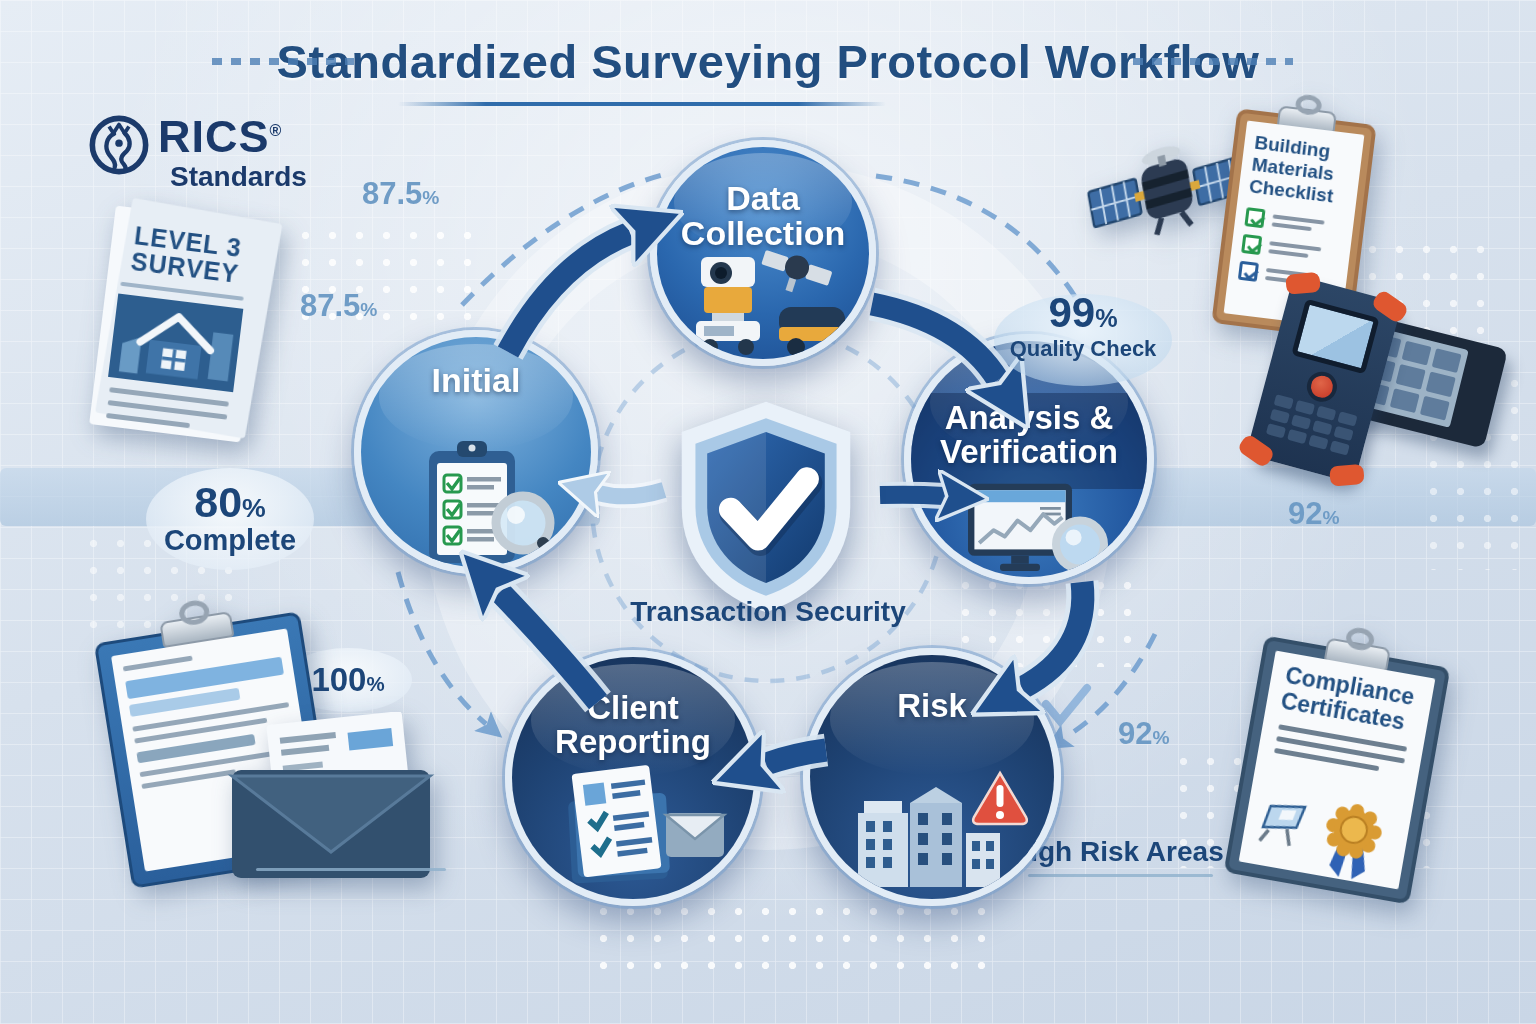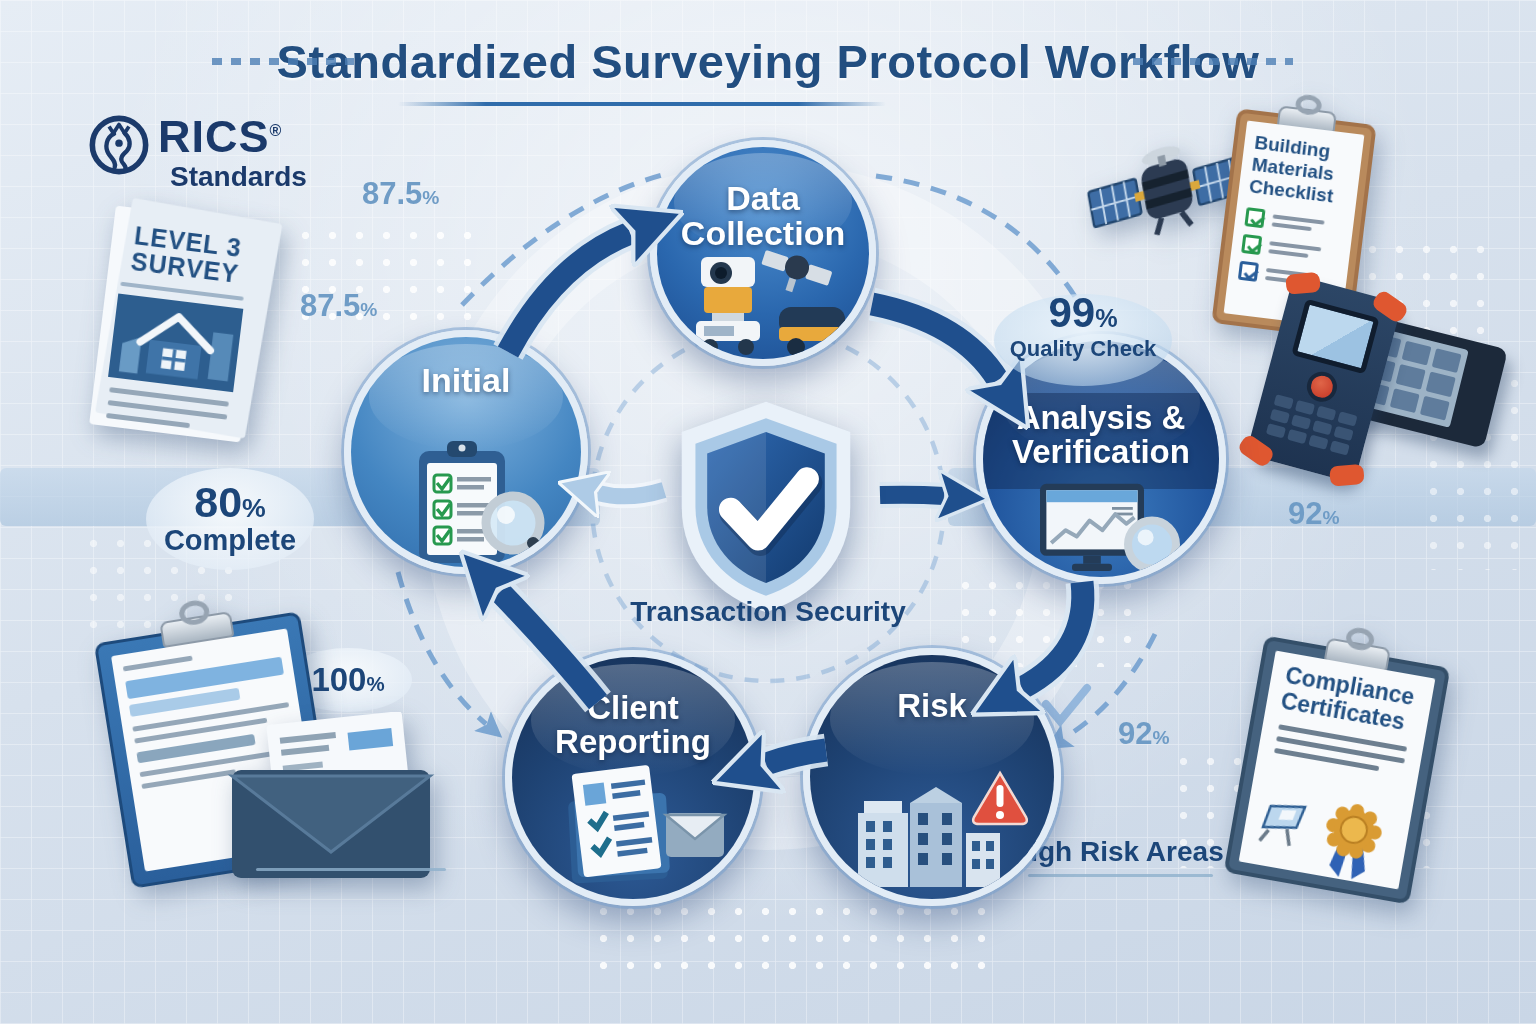--- a/index.html
+++ b/index.html
@@ -263,21 +263,21 @@
         <circle cx="27" cy="98" r="8" fill="#23374c"></circle>
           <circle cx="63" cy="98" r="8" fill="#23374c"></circle>
         <rect x="96" y="58" width="66" height="28" rx="12" fill="#223a56"></rect>
         <rect x="96" y="78" width="66" height="14" rx="4" fill="#e8a93c"></rect>
         <circle cx="113" cy="98" r="9" fill="#1a2d42"></circle>
           <circle cx="146" cy="98" r="9" fill="#1a2d42"></circle>
       </svg>
     </div>
   </div>
 
-  <div class="stage" style="left:344px;top:330px;width:244px;height:244px;z-index:5;">
+  <div class="stage" style="left:354px;top:330px;width:244px;height:244px;z-index:5;">
     <div class="stage-fill fill-initial">
       <div class="stage-label" style="top:26px;font-size:34px;">
         <div>Initial</div>
       </div>
       <svg class="stage-icon" style="left:42px;top:102px;" width="162" height="132" viewBox="0 0 162 132">
         <rect x="26" y="12" width="86" height="112" rx="10" fill="#2f5f93"></rect>
         <rect x="54" y="2" width="30" height="16" rx="6" fill="#24496f"></rect>
         <circle cx="69" cy="9" r="3.5" fill="#d9e2ea"></circle>
         <rect x="34" y="24" width="70" height="92" rx="3" fill="#f7fafc"></rect>
         <g>
@@ -294,21 +294,21 @@
           <rect x="64" y="90" width="34" height="4.5" fill="#8b9aa8"></rect>
             <rect x="64" y="98" width="27" height="4.5" fill="#8b9aa8"></rect>
         </g>
         <circle cx="120" cy="84" r="27" fill="rgba(214,233,246,.92)" stroke="#c2cdd6" stroke-width="9"></circle>
         <circle cx="113" cy="76" r="9" fill="rgba(255,255,255,.75)"></circle>
         <line x1="140" y1="104" x2="156" y2="122" stroke="#2e3f50" stroke-width="12" stroke-linecap="round"></line>
       </svg>
     </div>
   </div>
 
-  <div class="stage" style="left:976px;top:334px;width:250px;height:250px;z-index:5;">
+  <div class="stage" style="left:904px;top:334px;width:250px;height:250px;z-index:5;">
     <div class="stage-fill fill-analysis">
       <div class="band" style="top:52px;height:96px;"></div>
       <div class="stage-label" style="top:60px;font-size:33px;">
         <div>Analysis &amp;</div>
         <div>Verification</div>
       </div>
       <svg class="stage-icon" style="left:32px;top:138px;" width="186" height="112" viewBox="0 0 186 140">
         <rect x="8" y="6" width="130" height="90" rx="8" fill="#243c58"></rect>
         <rect x="16" y="14" width="114" height="74" fill="#f2f6fa"></rect>
         <rect x="16" y="14" width="114" height="15" fill="#69a7da"></rect>

